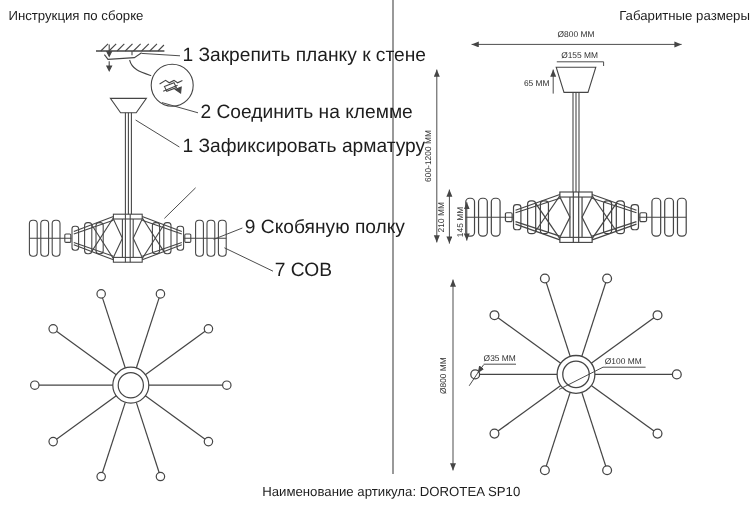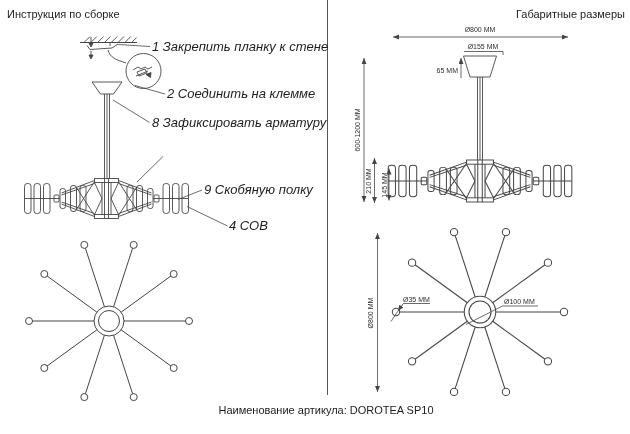--- a/index.html
+++ b/index.html
@@ -1,20 +1,20 @@
 <!DOCTYPE html>
 <html><head>
 <meta charset="utf-8">
 <style>
   html,body{margin:0;padding:0;background:#fff;}
   .sheet{position:relative;width:630px;height:434px;background:#ffffff;overflow:hidden;
          font-family:"Liberation Sans",sans-serif;color:#222;}
   .abs{position:absolute;white-space:nowrap;}
   .title{font-size:11px;color:#1d1d1d;}
-  .step{font-size:13px;color:#1d1d1d;line-height:12px;font-style:italic;}
+  .step{font-size:16px;color:#1d1d1d;line-height:12px;}
   .dim{font-size:7px;color:#2e2e2e;line-height:8px;text-align:center;}
   .vdim{font-size:7px;color:#2e2e2e;line-height:8px;text-align:center;
         transform:rotate(-90deg);transform-origin:center center;}
   .right-al{text-align:right;}
   .left-al{text-align:left;}
   .footer{font-size:11px;color:#1d1d1d;text-align:center;}
   svg{position:absolute;left:0;top:0;}
 </style>
 </head>
 <body>
@@ -153,23 +153,23 @@
     </g>
 
     <use href="#starG" transform="translate(480,312) scale(1.05)"></use>
   </svg>
 
   <div class="abs title" style="left:7px;top:8px;">Инструкция по сборке</div>
   <div class="abs title" style="left:516px;top:8px;">Габаритные размеры</div>
 
   <div class="abs step" style="left:152px;top:41px;">1 Закрепить планку к стене</div>
   <div class="abs step" style="left:167px;top:88px;text-align:right;">2 Соединить на клемме</div>
-  <div class="abs step" style="left:152px;top:117px;">8 Зафиксировать арматуру</div>
+  <div class="abs step" style="left:152px;top:117px;">1 Зафиксировать арматуру</div>
   <div class="abs step" style="left:204px;top:184px;">9 Скобяную полку</div>
-  <div class="abs step" style="left:229px;top:220px;">4 СОВ</div>
+  <div class="abs step" style="left:229px;top:220px;">7 СОВ</div>
 
   <div class="abs dim" style="left:456px;top:25.5px;width:48px;">Ø800 ММ</div>
   <div class="abs dim" style="left:460px;top:42.5px;width:46px;">Ø155 ММ</div>
   <div class="abs dim right-al" style="left:434px;top:66.5px;width:24px;">65 ММ</div>
   <div class="abs vdim" style="left:333px;top:126px;width:50px;">600-1200 ММ</div>
   <div class="abs vdim" style="left:352px;top:176.5px;width:34px;">210 ММ</div>
   <div class="abs vdim" style="left:367.5px;top:180.5px;width:34px;">145 ММ</div>
   <div class="abs vdim" style="left:346.5px;top:308.5px;width:48px;">Ø800 ММ</div>
   <div class="abs dim left-al" style="left:403px;top:295.5px;width:30px;">Ø35 ММ</div>
   <div class="abs dim left-al" style="left:504px;top:297.5px;width:38px;">Ø100 ММ</div>

